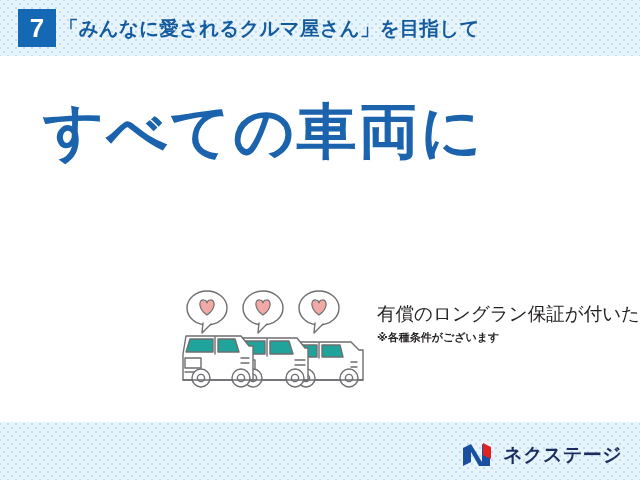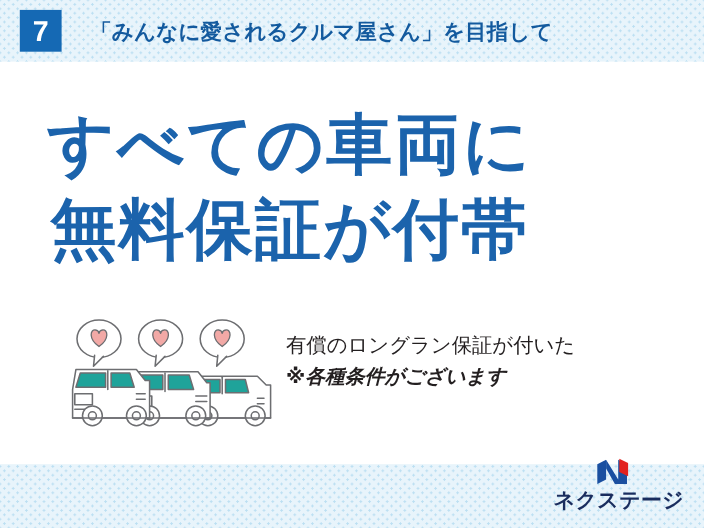--- a/index.html
+++ b/index.html
@@ -49,21 +49,21 @@
     font-size: 26px;
     font-weight: bold;
     display: flex;
     align-items: center;
     justify-content: center;
     line-height: 1;
     flex: 0 0 auto;
   }
 
   #header-title {
-    margin-left: 26px;
+    margin-left: 3px;
     color: #135a9e;
     font-size: 19.5px;
     font-weight: bold;
     letter-spacing: 0.2px;
     white-space: nowrap;
   }
 
   
   #content-card {
     position: absolute;
@@ -91,20 +91,21 @@
 
   
   #info-row {
     position: absolute;
     left: 0;
     top: 232px;
     width: 640px;
     height: 120px;
     display: flex;
     align-items: flex-start;
+    justify-content: flex-end;
   }
 
   #car-illustration {
     width: 200px;
     height: 110px;
     margin-left: 58px;
     flex: 0 0 auto;
   }
 
   #body-copy {
@@ -112,36 +113,34 @@
     margin-top: 12px;
     color: #231f20;
   }
   .copy-line {
     font-size: 18.5px;
     line-height: 1.52;
     white-space: nowrap;
     font-weight: normal;
   }
   .copy-note {
-    font-size: 18px;
+    font-size: 11px;
     line-height: 1.5;
     font-weight: bold;
     white-space: nowrap;
     margin-top: 1px;
-    font-style: italic;
   }
 
   
   #brand-logo {
     position: absolute;
     right: 18px;
     bottom: 12px;
     display: flex;
     align-items: center;
-    flex-direction: column;
   }
   #brand-mark { width: 34px; height: 26px; flex: 0 0 auto; }
   #brand-name {
     margin-left: 7px;
     color: #1a2d5e;
     font-size: 19px;
     font-weight: bold;
     letter-spacing: 0.4px;
     white-space: nowrap;
   }
@@ -153,21 +152,20 @@
 
   <div id="header-band">
     <div id="step-badge">7</div>
     <div id="header-title">「みんなに愛されるクルマ屋さん」を目指して</div>
   </div>
 
   <div id="content-card">
 
     <div id="headline">
       <span class="hl-line">すべての車両に</span>
-      <span class="hl-line">無料保証が付帯</span>
     </div>
 
     <div id="info-row">
 
       <svg id="car-illustration" viewBox="0 0 200 110">
         <g fill="none" stroke="#6d6e71" stroke-width="1.4" stroke-linecap="round" stroke-linejoin="round">
 
           <g>
             <ellipse cx="32" cy="20" rx="20" ry="17" fill="#ffffff"></ellipse>
             <path d="M28 35 L27 45 L36 36" fill="#ffffff"></path>

